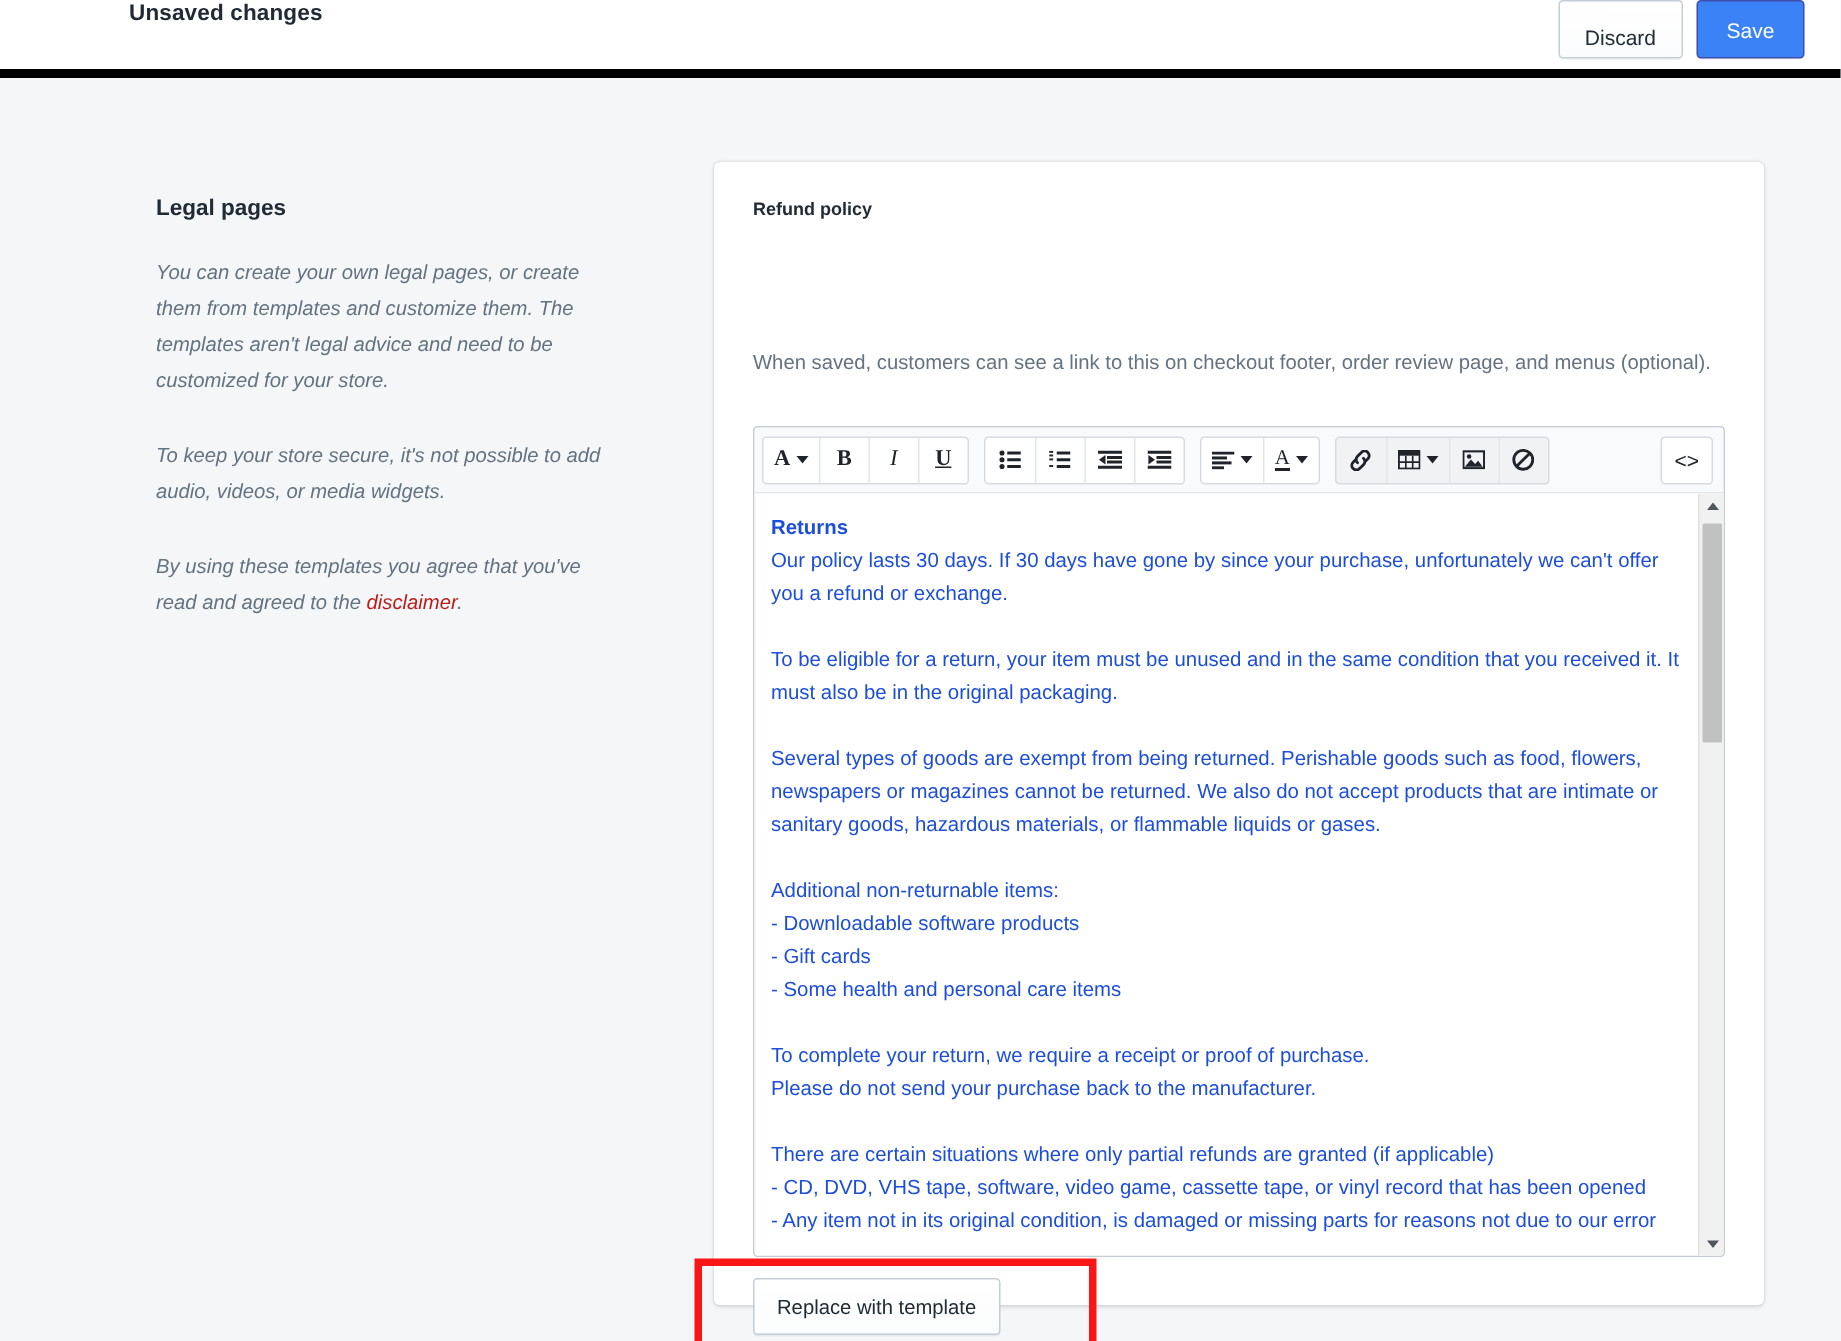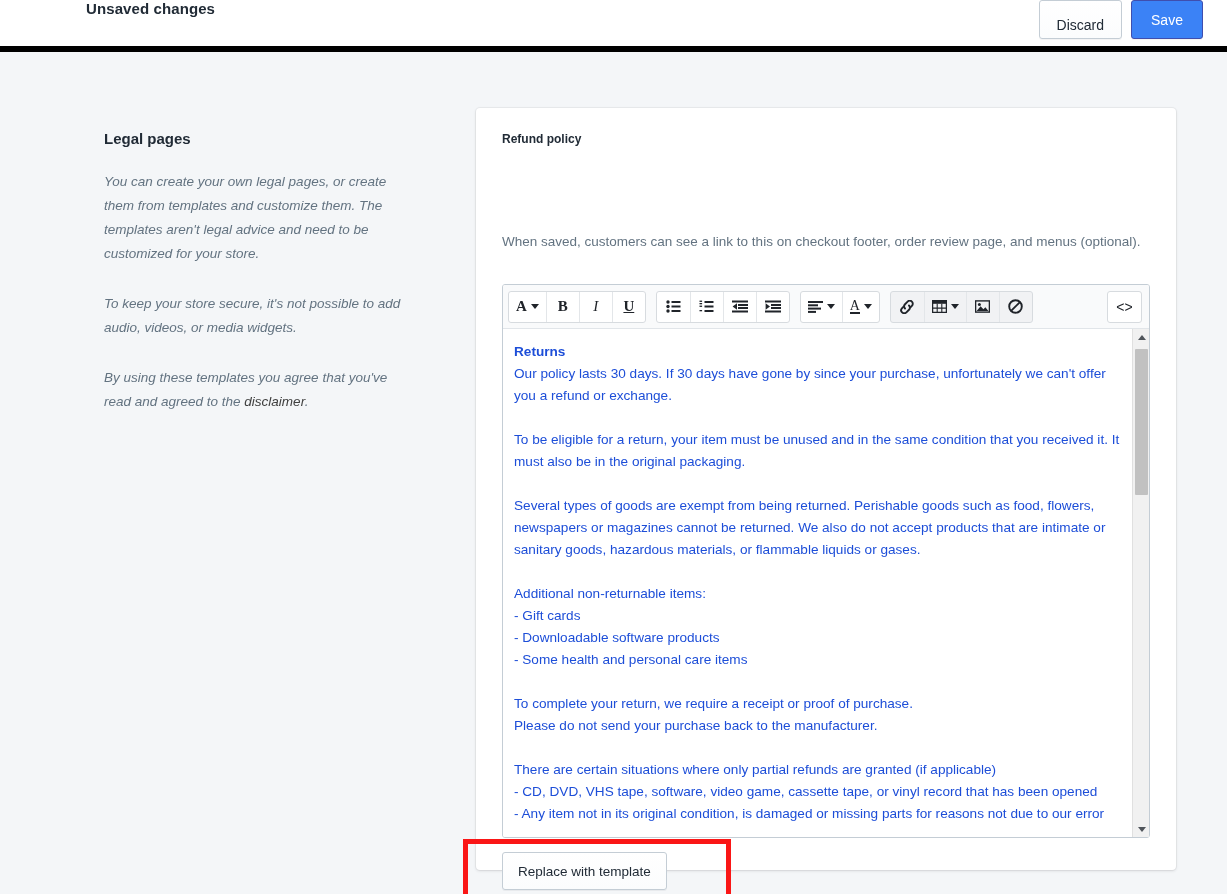--- a/index.html
+++ b/index.html
@@ -187,21 +187,21 @@
     <button class="btn-save" style="background: #3b82f6;">Save</button>
   </div>
 </div>
 
 <div class="page">
 
   <div class="sidecol">
     <h2>Legal pages</h2>
     <p>You can create your own legal pages, or create them from templates and customize them. The templates aren't legal advice and need to be customized for your store.</p>
     <p>To keep your store secure, it's not possible to add audio, videos, or media widgets.</p>
-    <p><span>By using these templates you agree that you've read and agreed to the </span><a href="#" style="color: #404040;">disclaimer</a><span>.</span></p>
+    <p><span>By using these templates you agree that you've read and agreed to the </span><a href="#" style="color: #b91c1c;">disclaimer</a><span>.</span></p>
   </div>
 
   <div class="card">
     <div class="card-title">Refund policy</div>
     <div class="card-sub">When saved, customers can see a link to this on checkout footer, order review page, and menus (optional).</div>
 
     <div class="editor">
 
       <div class="toolbar">
 
@@ -322,22 +322,22 @@
       <div class="edbody">
         <div id="editor-text">
             <p class="h">Returns</p>
             <p>Our policy lasts 30 days. If 30 days have gone by since your purchase, unfortunately we can't offer you a refund or exchange.</p>
             <p class="blank">&nbsp;</p>
             <p>To be eligible for a return, your item must be unused and in the same condition that you received it. It must also be in the original packaging.</p>
             <p class="blank">&nbsp;</p>
             <p>Several types of goods are exempt from being returned. Perishable goods such as food, flowers, newspapers or magazines cannot be returned. We also do not accept products that are intimate or sanitary goods, hazardous materials, or flammable liquids or gases.</p>
             <p class="blank">&nbsp;</p>
             <p>Additional non-returnable items:</p>
+            <p>- Downloadable software products</p>
             <p>- Gift cards</p>
-            <p>- Downloadable software products</p>
             <p>- Some health and personal care items</p>
             <p class="blank">&nbsp;</p>
             <p>To complete your return, we require a receipt or proof of purchase.</p>
             <p>Please do not send your purchase back to the manufacturer.</p>
             <p class="blank">&nbsp;</p>
             <p>There are certain situations where only partial refunds are granted (if applicable)</p>
             <p>- CD, DVD, VHS tape, software, video game, cassette tape, or vinyl record that has been opened</p>
             <p>- Any item not in its original condition, is damaged or missing parts for reasons not due to our error</p>
           </div>
         <div class="sbar">

